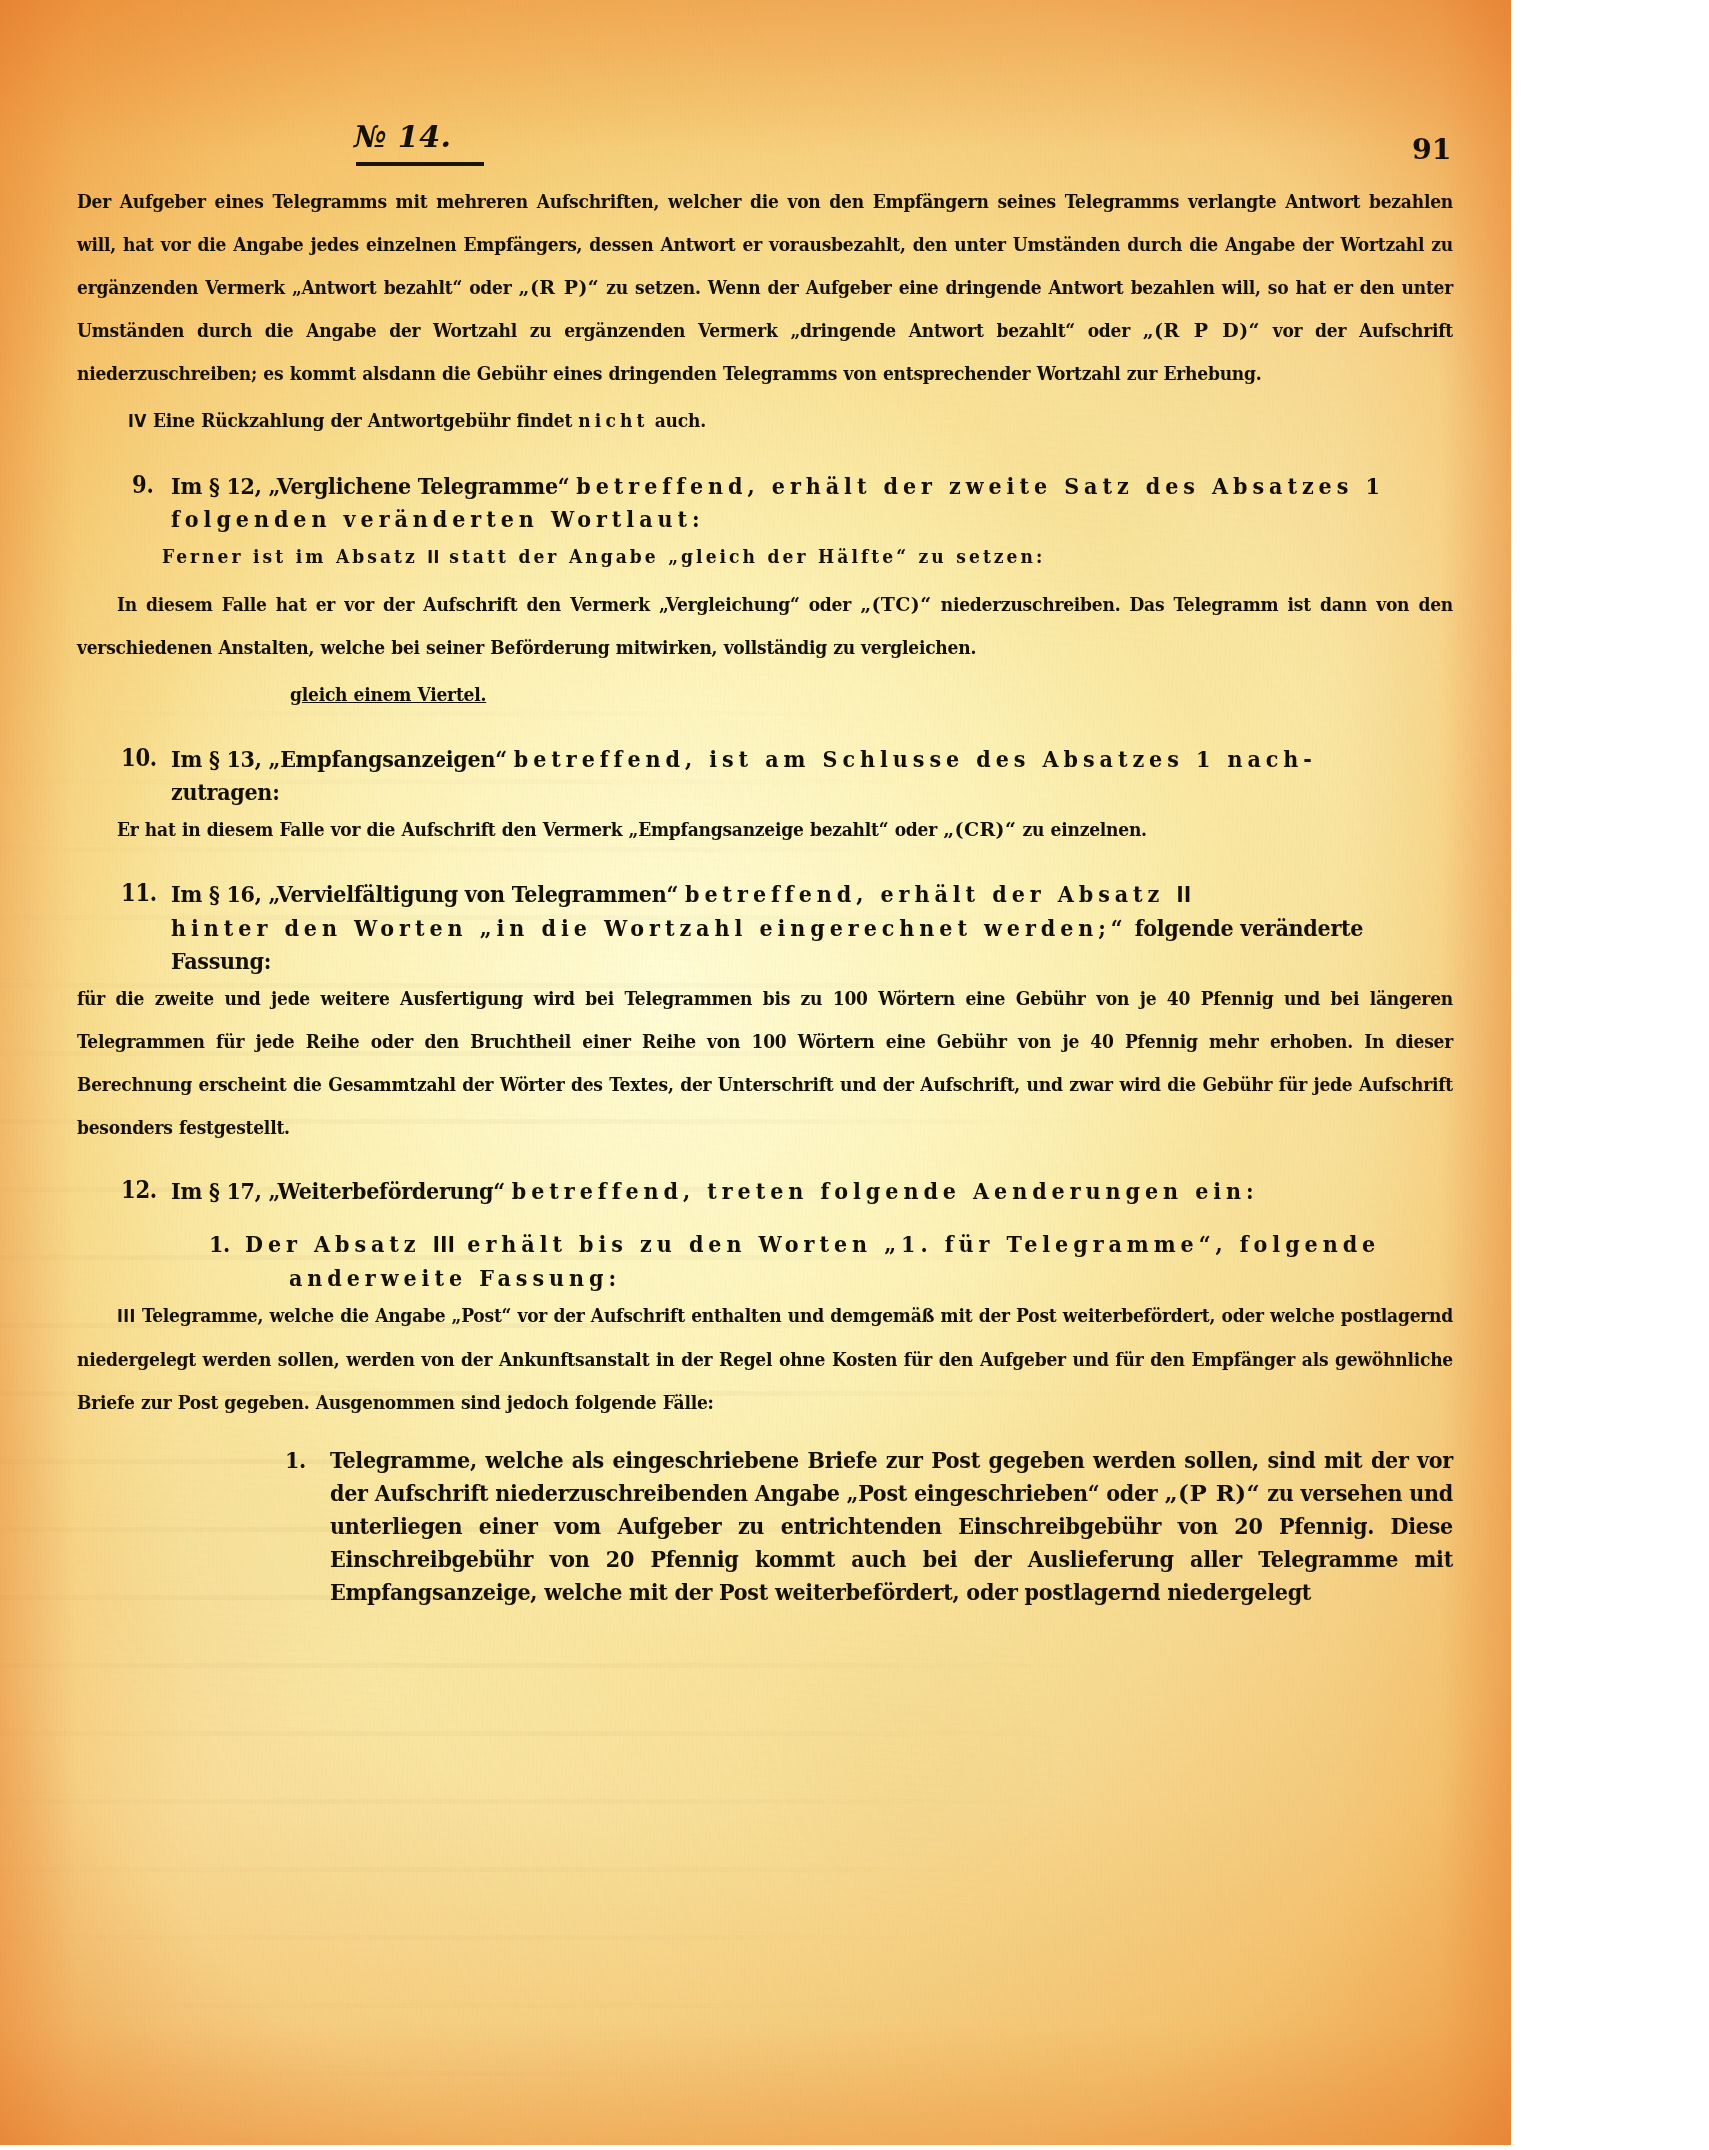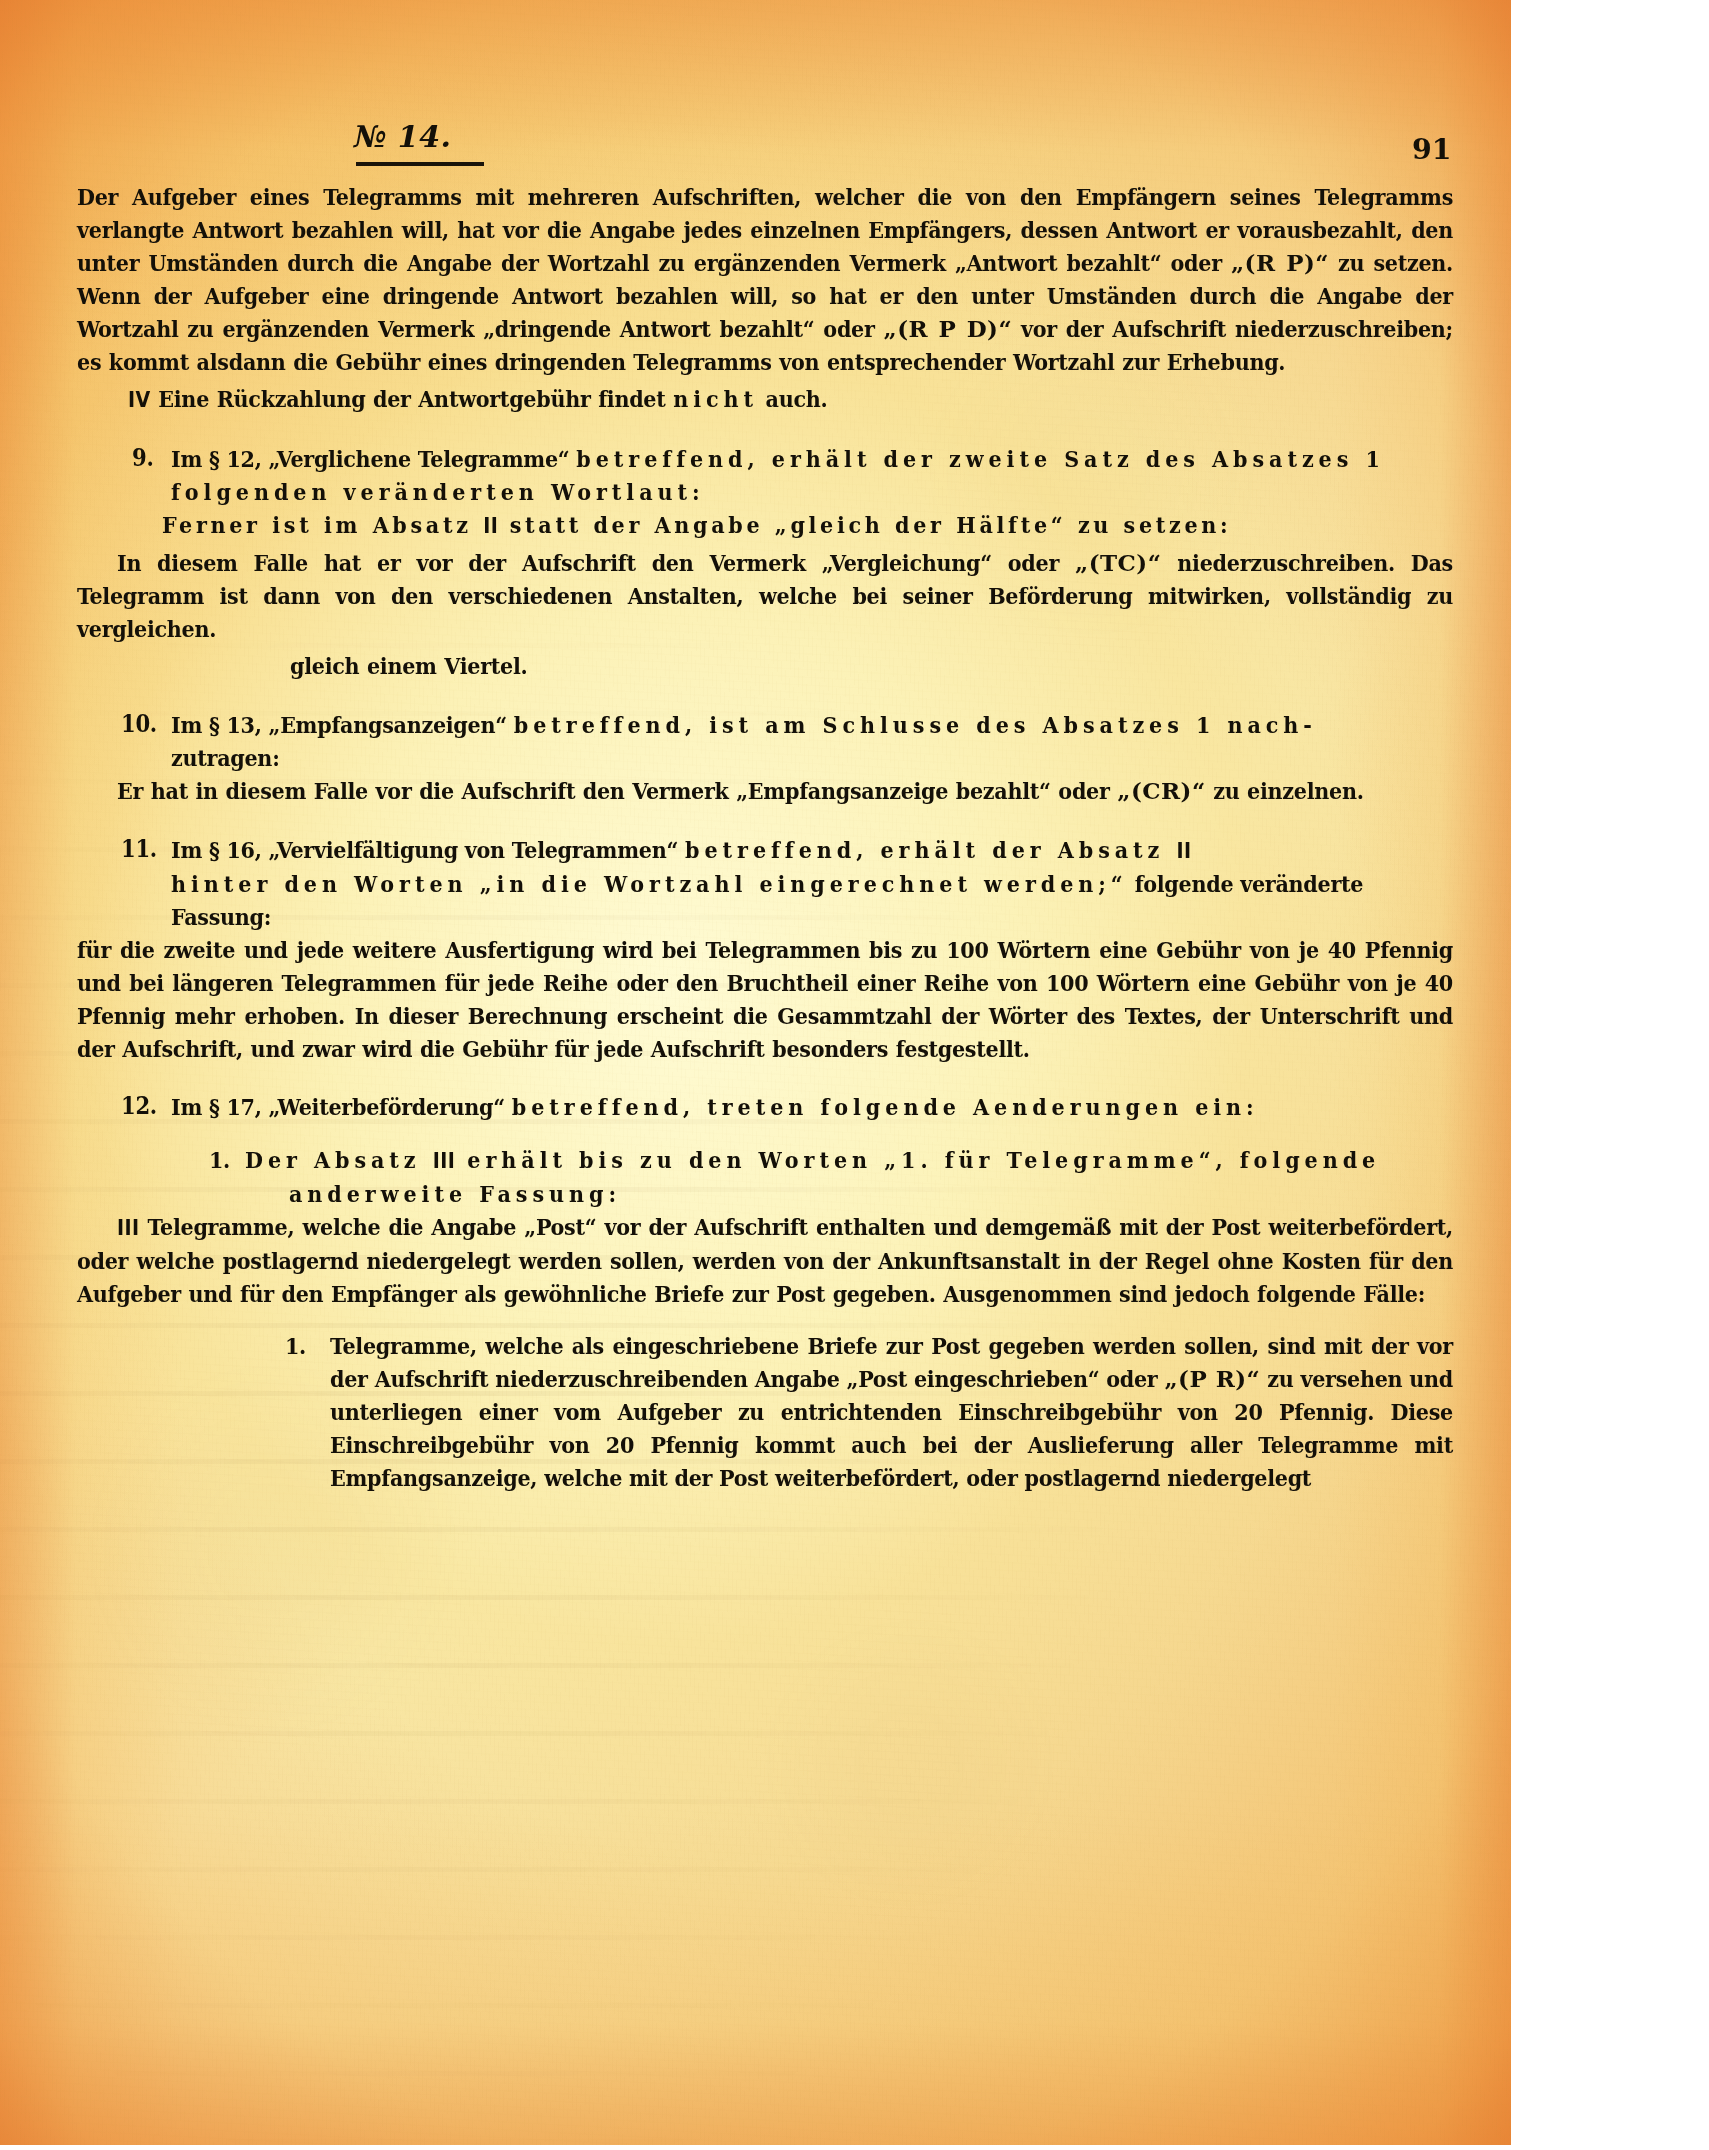--- a/index.html
+++ b/index.html
@@ -121,22 +121,22 @@
   .hdr-page {
     position: absolute; right: 1.4px; top: 1.4px;
     font-size: 28.4px; font-weight: 700;
     font-family: "DejaVu Serif", "Liberation Serif", serif;
     margin-top: 12px;
   }
 
   
   p.body {
     margin: 0 0 4.3px 0;
-    font-size: 23px;
-    line-height: 33px;
+    font-size: 19px;
+    line-height: 43px;
     text-align: justify;
     text-justify: inter-word;
     word-spacing: .03em;
   }
   p.body.ind  { text-indent: 40px; }
   p.body.noind{ text-indent: 0; }
 
   .blk { margin-top: 21.3px; }
   .blk-tight { margin-top: 11.4px; }
 
@@ -230,21 +230,21 @@
     <p class="body fr blk-tight" style="text-indent:51px; text-align:left;"><span class="rn">IV</span>&nbsp;<span>Eine Rückzahlung der Antwortgebühr findet </span><span class="sp">nicht</span><span> auch.</span></p>
 
     <div class="item fr n9">
       <span class="num">9.</span><span>Im § 12, „Verglichene Telegramme“ </span><span class="sp">betreffend, erhält der zweite Satz des Absatzes 1 folgenden veränderten Wortlaut:</span>
     </div>
 
     <p class="body fr center blk" style="padding-left:85px;"><span class="sp2">Ferner ist im Absatz </span><span class="rn">II</span><span class="sp2"> statt der Angabe „gleich der Hälfte“ zu setzen:</span></p>
 
     <p class="body fr ind blk-tight"><span>In diesem Falle hat er vor der Aufschrift den Vermerk „Vergleichung“ oder </span><span class="rom">„(TC)“</span><span> niederzuschreiben. Das Telegramm ist dann von den verschiedenen Anstalten, welche bei seiner Beförderung mitwirken, vollständig zu vergleichen.</span></p>
 
-    <p class="body fr right-ish" style="margin-top:3px;">gleich einem Viertel.</p>
+    <p class="body fr right-ish" style="margin-top:3px;text-decoration:underline;">gleich einem Viertel.</p>
 
     <div class="item fr n10">
       <span class="num">10.</span><span>Im § 13, „Empfangsanzeigen“ </span><span class="sp">betreffend, ist am Schlusse des Absatzes 1 nach-</span>
       <div style="padding-left:0;"><span>zutragen:</span></div>
     </div>
 
     <p class="body fr ind blk-tight"><span>Er hat in diesem Falle vor die Aufschrift den Vermerk „Empfangsanzeige bezahlt“ oder </span><span class="rom">„(CR)“</span><span> zu einzelnen.</span></p>
 
     <div class="item fr n11">
       <span class="num">11.</span><span>Im § 16, „Vervielfältigung von Telegrammen“ </span><span class="sp">betreffend, erhält der Absatz </span><span class="rn">II</span>

